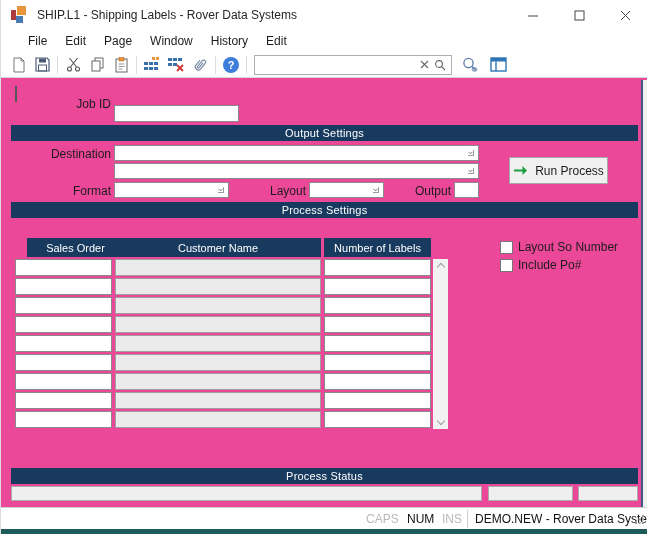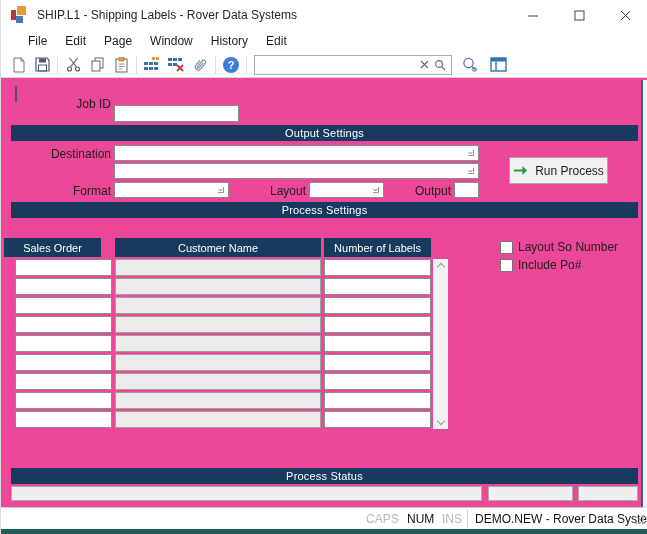--- a/index.html
+++ b/index.html
@@ -259,21 +259,21 @@
       <svg width="15" height="11" viewBox="0 0 15 11">
           <line x1="1" y1="5.5" x2="11" y2="5.5" stroke="#1E9E3E" stroke-width="2"></line>
           <polygon points="9.5,1 14,5.5 9.5,10" fill="#1E9E3E"></polygon>
         </svg>
     </span>
     <span>Run Process</span>
   </div>
 
   <div class="secbar" style="top:202px">Process Settings</div>
 
-  <div class="th" style="left:3px;width:97px">Sales Order</div>
+  <div class="th" style="left:26px;width:97px">Sales Order</div>
   <div class="th" style="left:114px;width:206px">Customer Name</div>
   <div class="th" style="left:323px;width:107px">Number of Labels</div>
 
   <div class="tbody">
       <div class="trow">
         <div class="tcell c1"></div>
         <div class="tcell c2"></div>
         <div class="tcell c3"></div>
       </div>
       <div class="trow">

